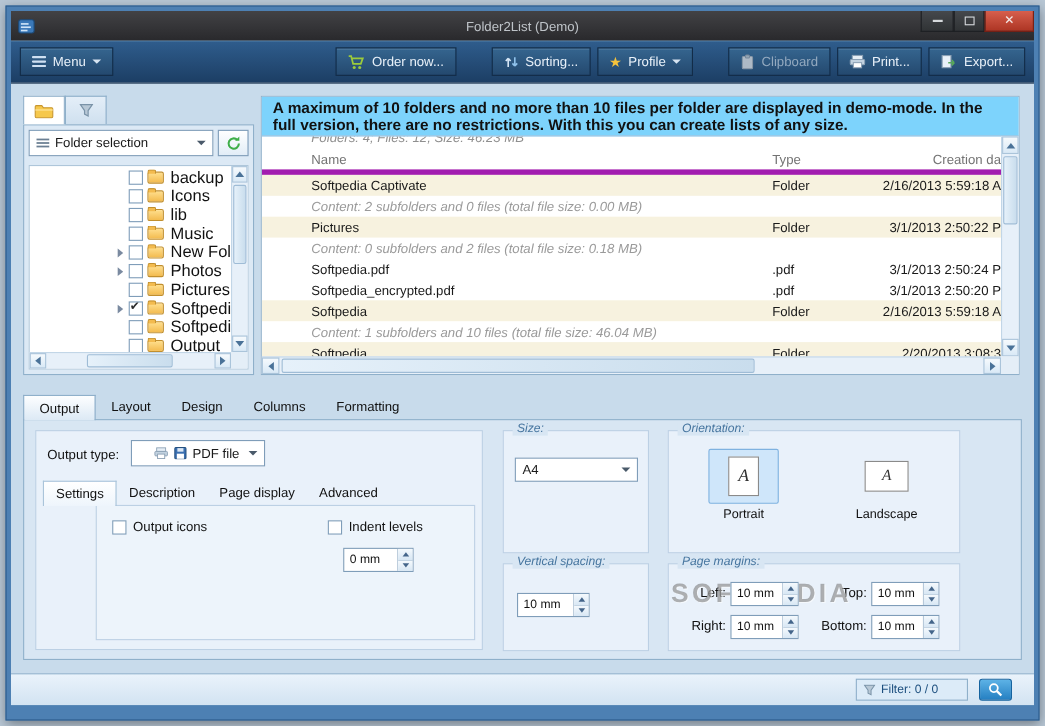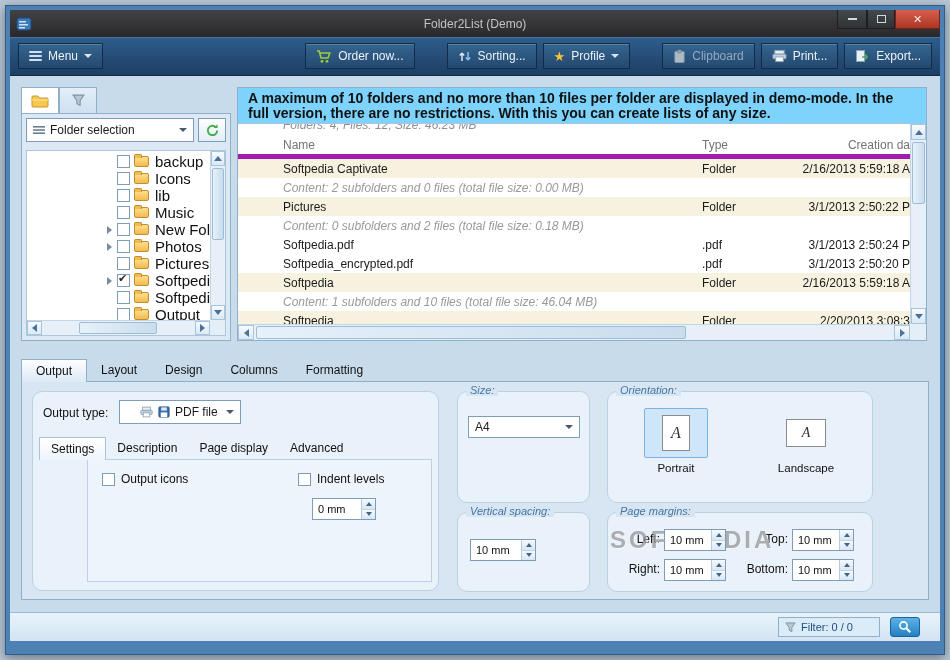--- a/index.html
+++ b/index.html
@@ -106,21 +106,21 @@
   .prev-vscroll { top:0; bottom:16px; right:0; width:16px; }
   .prev-hscroll { left:0; right:16px; bottom:0; height:16px; }
   .prev-corner { position:absolute; right:0; bottom:0; width:16px; height:16px; background:#e4eef7; }
 
   
   .bottom-tabs { position:absolute; left:11px; top:349px; height:22px; display:flex; z-index:3; }
   .b-tab { padding:0 14px; height:22px; display:flex; align-items:center; font-size:12px; color:#111; }
   .b-tab.active { background:linear-gradient(#fdfeff,#dce9f5); border:1px solid #8fb0ca; border-bottom:none; height:23px; }
   .bottom-panel { position:absolute; left:11px; right:11px; top:371px; height:219px;
     border:1px solid #8fb0ca; background:#d8e6f3; }
-  .groupbox { position:absolute; border:1px solid #bcd0e4; background:#e9f1fa; border-radius:10px; }
+  .groupbox { position:absolute; border:1px solid #bcd0e4; background:#e9f1fa; border-radius:0; }
   .gb-label { position:absolute; top:-8px; left:8px; background:#d8e6f3; padding:0 4px;
     font-size:11px; font-style:italic; color:#46759f; z-index:2; }
   .gb-output { left:10px; top:9px; width:407px; height:200px; }
   .gb-size { left:435px; top:9px; width:133px; height:112px; }
   .gb-orient { left:585px; top:9px; width:266px; height:112px; }
   .gb-vspace { left:435px; top:130px; width:133px; height:80px; }
   .gb-margins { left:585px; top:130px; width:266px; height:80px; }
 
   .ot-label { position:absolute; left:10px; top:14px; font-size:12px; color:#111; }
   .ot-combo { position:absolute; left:86px; top:8px; width:122px;padding-left:20px; }

